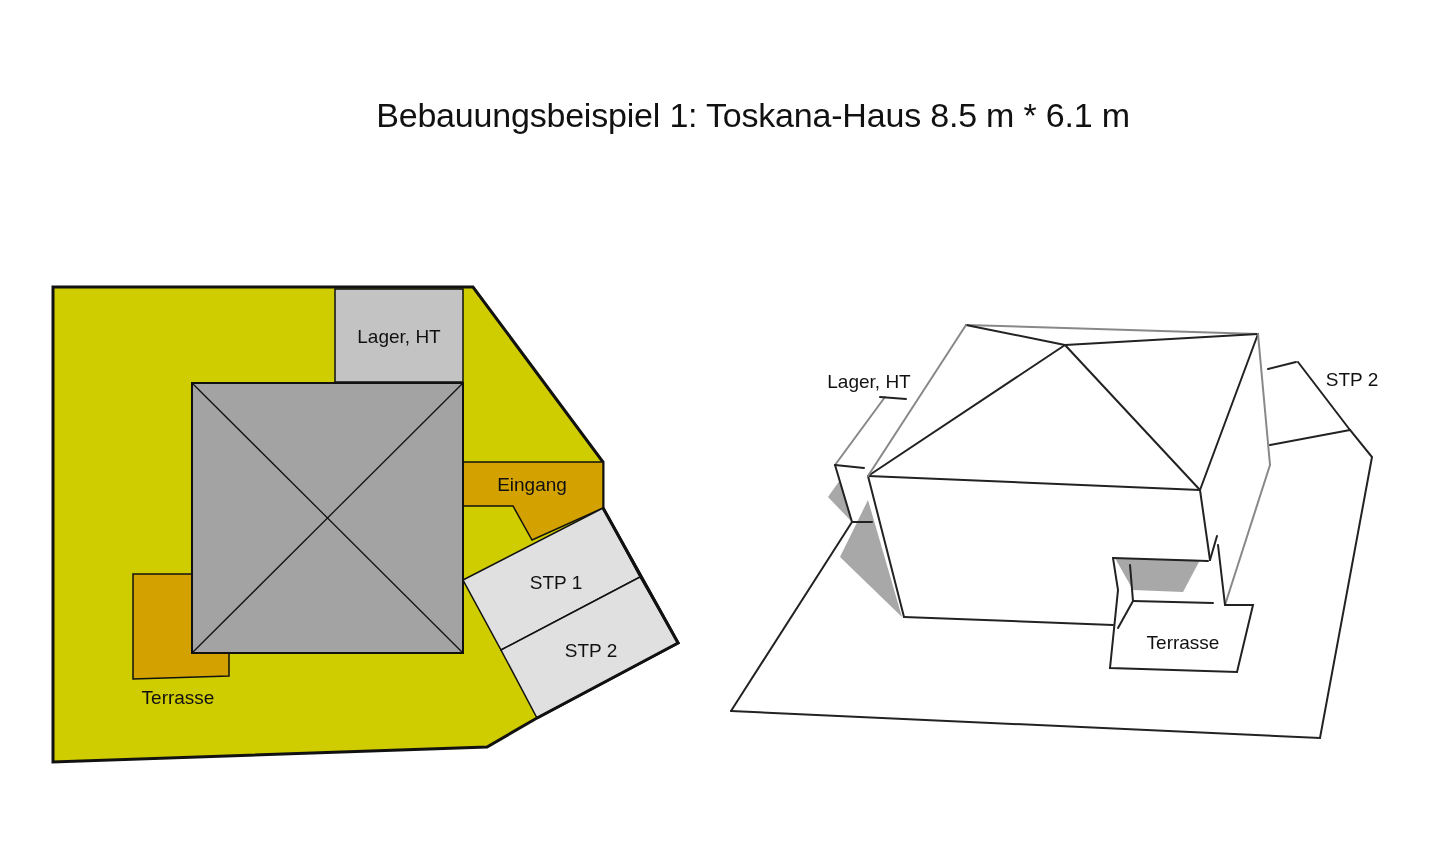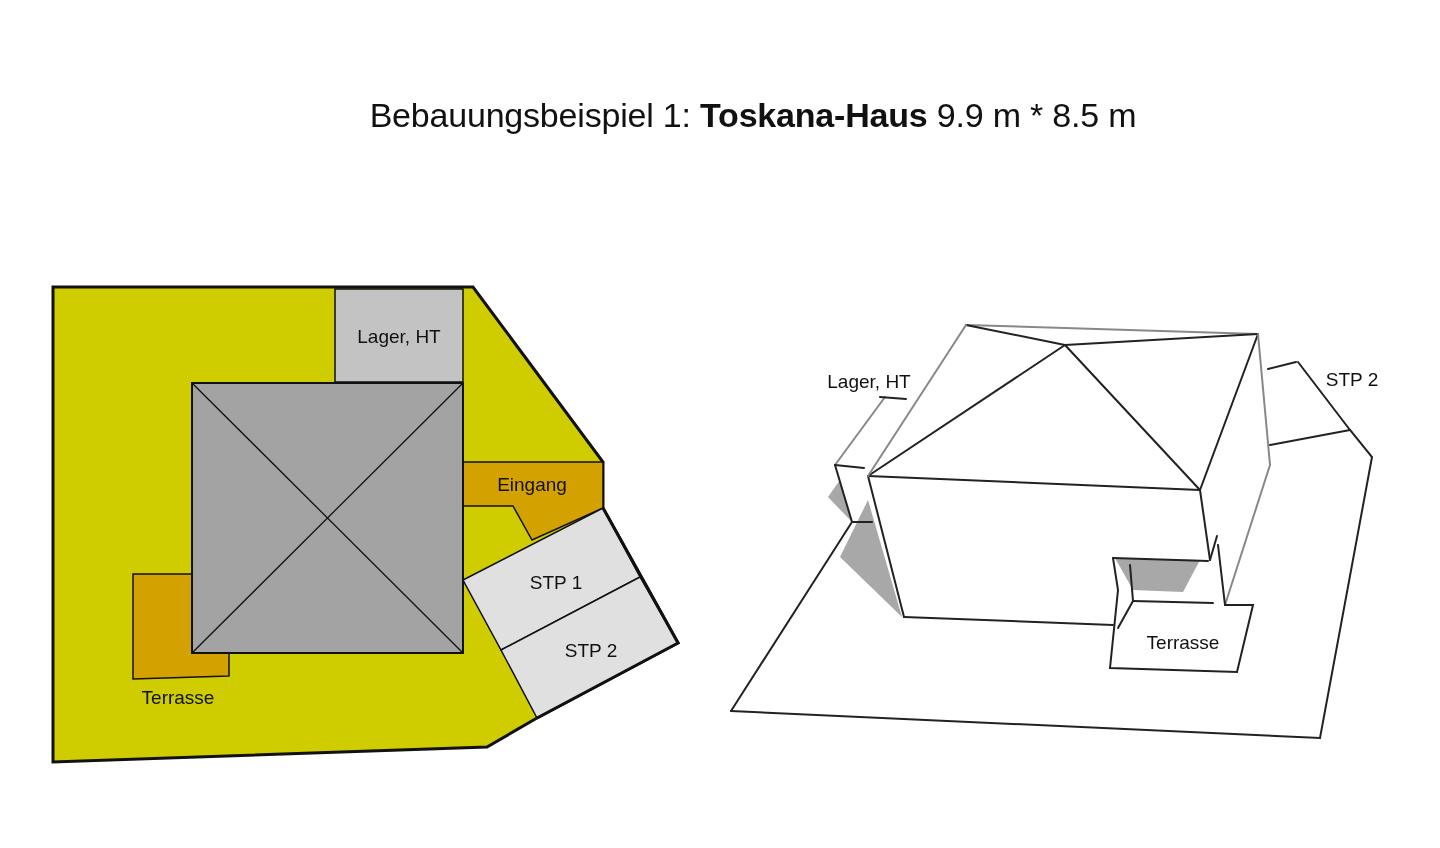--- a/index.html
+++ b/index.html
@@ -1,32 +1,32 @@
 <!DOCTYPE html>
 <html><head>
 <meta charset="utf-8">
 <style>
   html, body { margin: 0; padding: 0; background: #ffffff; }
   body { width: 1440px; height: 848px; position: relative; overflow: hidden;
          font-family: "Liberation Sans", "DejaVu Sans", sans-serif; }
   .title { position: absolute; left: 0; width: 1506px; top: 96px; text-align: center;
            font-size: 34px; color: #111; letter-spacing: -0.2px; }
-  .title b { font-weight: bold; }
+  .title b { font-weight: normal; }
   svg { position: absolute; left: 0; top: 0; }
   .lbl { font-family: "Liberation Sans", "DejaVu Sans", sans-serif; font-size: 19px; fill: #111; }
   .sk { fill: none; stroke: #222; stroke-width: 2; stroke-linecap: round; }
   .skl { fill: none; stroke: #888; stroke-width: 2; stroke-linecap: round; }
 </style>
 </head>
 <body>
 
 <div class="title">
   <span>Bebauungsbeispiel 1:</span>
   <b>Toskana-Haus</b>
-  <span>9.9 m * 8.5 m</span>
+  <span>8.5 m * 6.1 m</span>
 </div>
 
 <svg width="1440" height="848" viewBox="0 0 1440 848">
 
   <polygon points="53,287 473,287 603,462 603,508 678,643 537,718 487,747 53,762" fill="#cfcc00" stroke="#111" stroke-width="3"></polygon>
 
   <rect x="335" y="289" width="128" height="93" fill="#c3c3c3" stroke="#111" stroke-width="1.5"></rect>
 
   <polygon points="463,462 603,462 603,508 532,540 513,506 463,506" fill="#d4a200" stroke="#111" stroke-width="1.5"></polygon>
 

